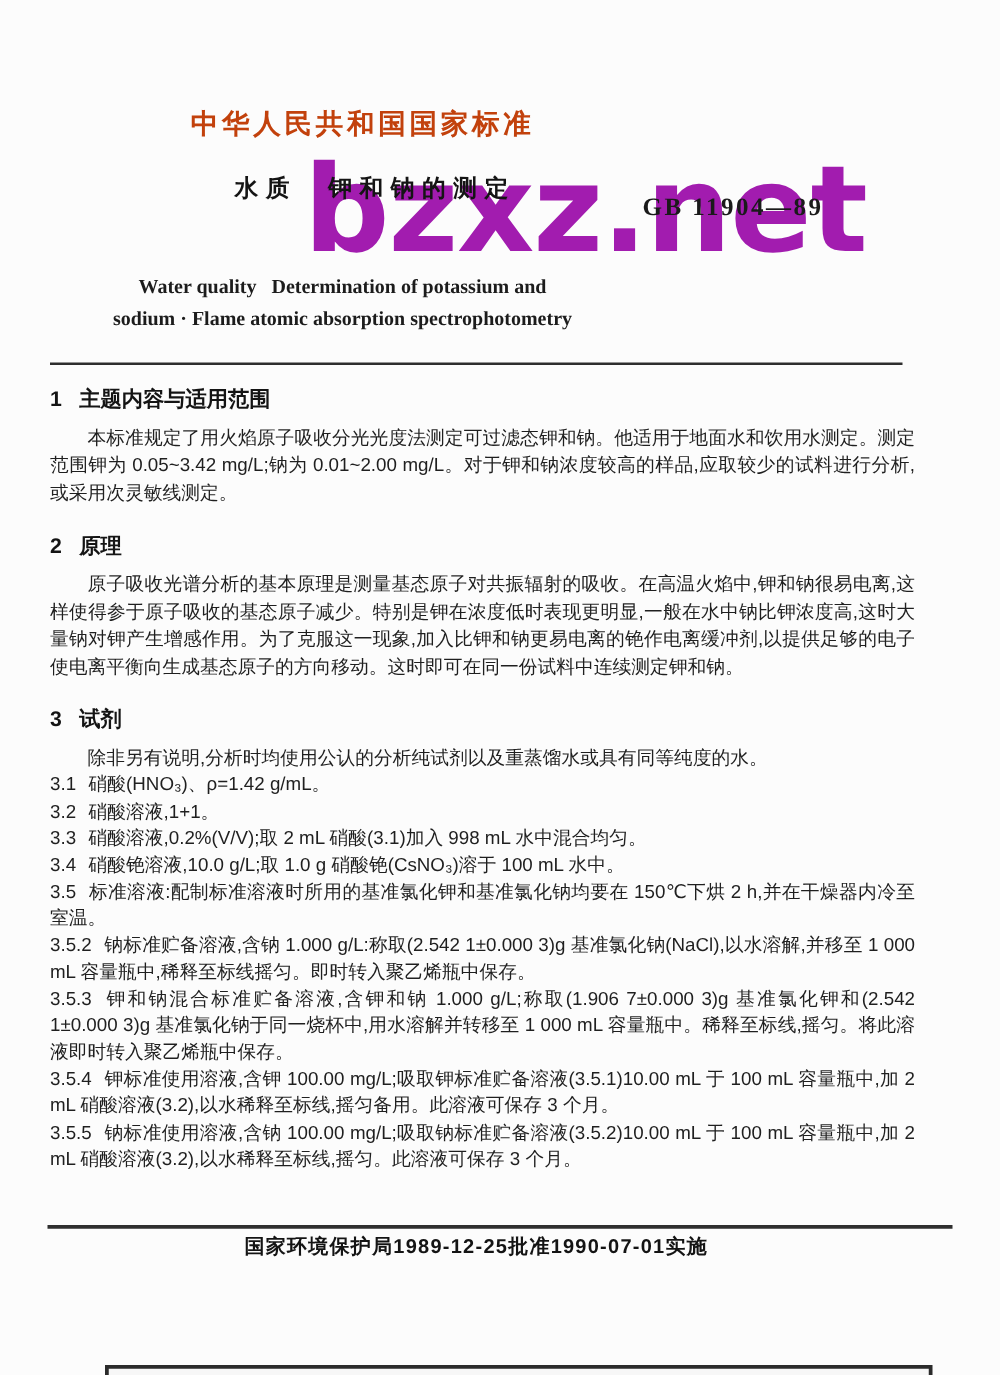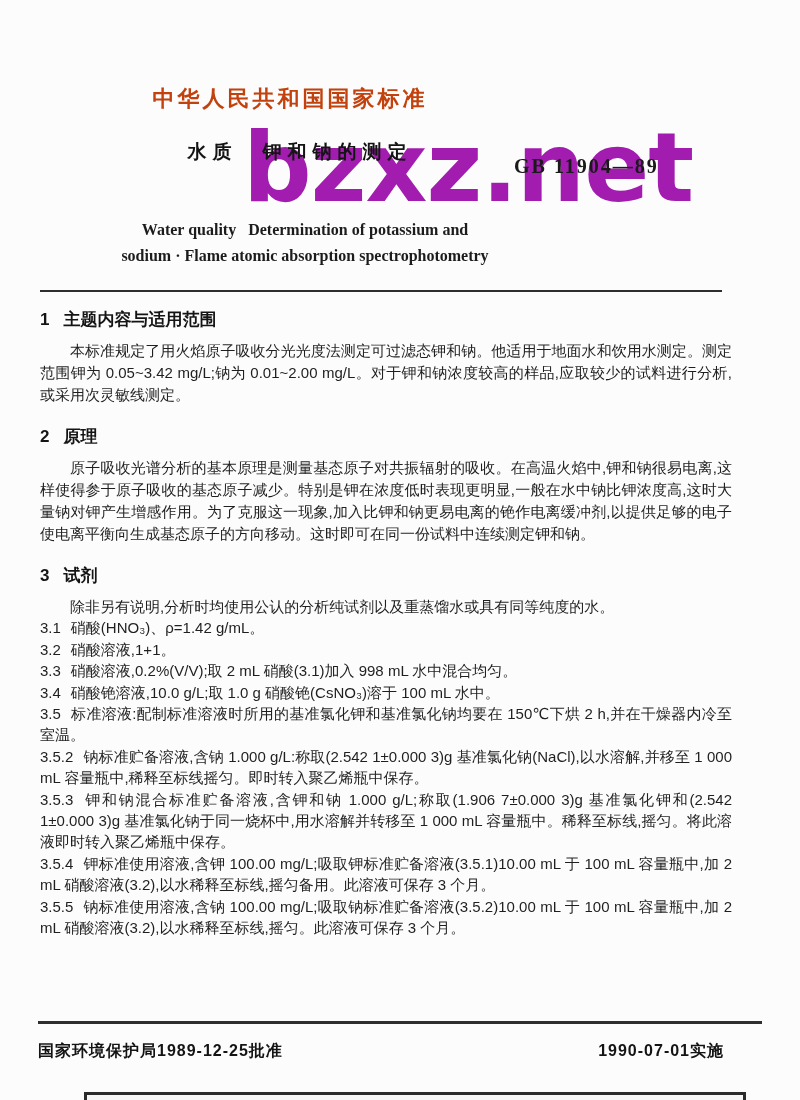--- a/index.html
+++ b/index.html
@@ -46,21 +46,20 @@
     font-family:"Liberation Serif","DejaVu Serif",serif;
     color:#1a1a1a;
     white-space:nowrap;
   }
   .english-block{
     position:absolute;top:217px;left:0;width:548px;
     text-align:center;
     font-family:"Liberation Serif","DejaVu Serif",serif;
     font-weight:bold;font-size:16px;line-height:26px;
     color:#1c1c1c;
-    margin-left:31px;
   }
   .rule-top{
     position:absolute;top:290px;left:40px;width:682px;height:2px;
     background:#2e2e2e;
   }
 
   .body-text{
     position:absolute;top:301px;left:40px;width:692px;
     font-size:15px;
     text-align:justify;
@@ -80,25 +79,24 @@
   }
   .item{
     margin:0;
     line-height:21.4px;
   }
   .item-num{margin-right:10px;white-space:nowrap;margin-top:24px;}
 
   .footer{
     position:absolute;top:980px;left:38px;width:724px;
     border-top:3px solid #2f2f2f;
-    padding-top:17px;
-    display:flex;justify-content:space-between;align-items:flex-start;
+    padding-top:4px;
+    display:flex;justify-content:center;align-items:flex-start;
     font-size:16px;font-weight:bold;letter-spacing:1px;
     color:#141414;
-    margin-top:41px;
   }
   .footer .impl{margin-right:38px;}
 
   .bottom-box{
     position:absolute;top:1092px;left:84px;width:656px;height:30px;
     border:3px solid #2b2b2b;
     background:#f7f7f7;
   }
 </style>
 </head>

